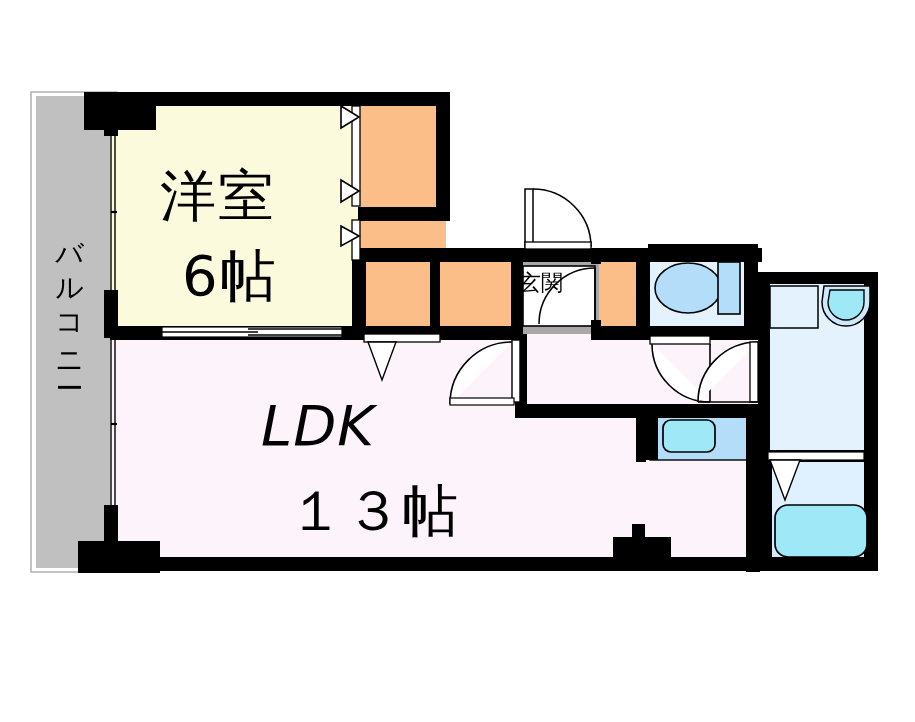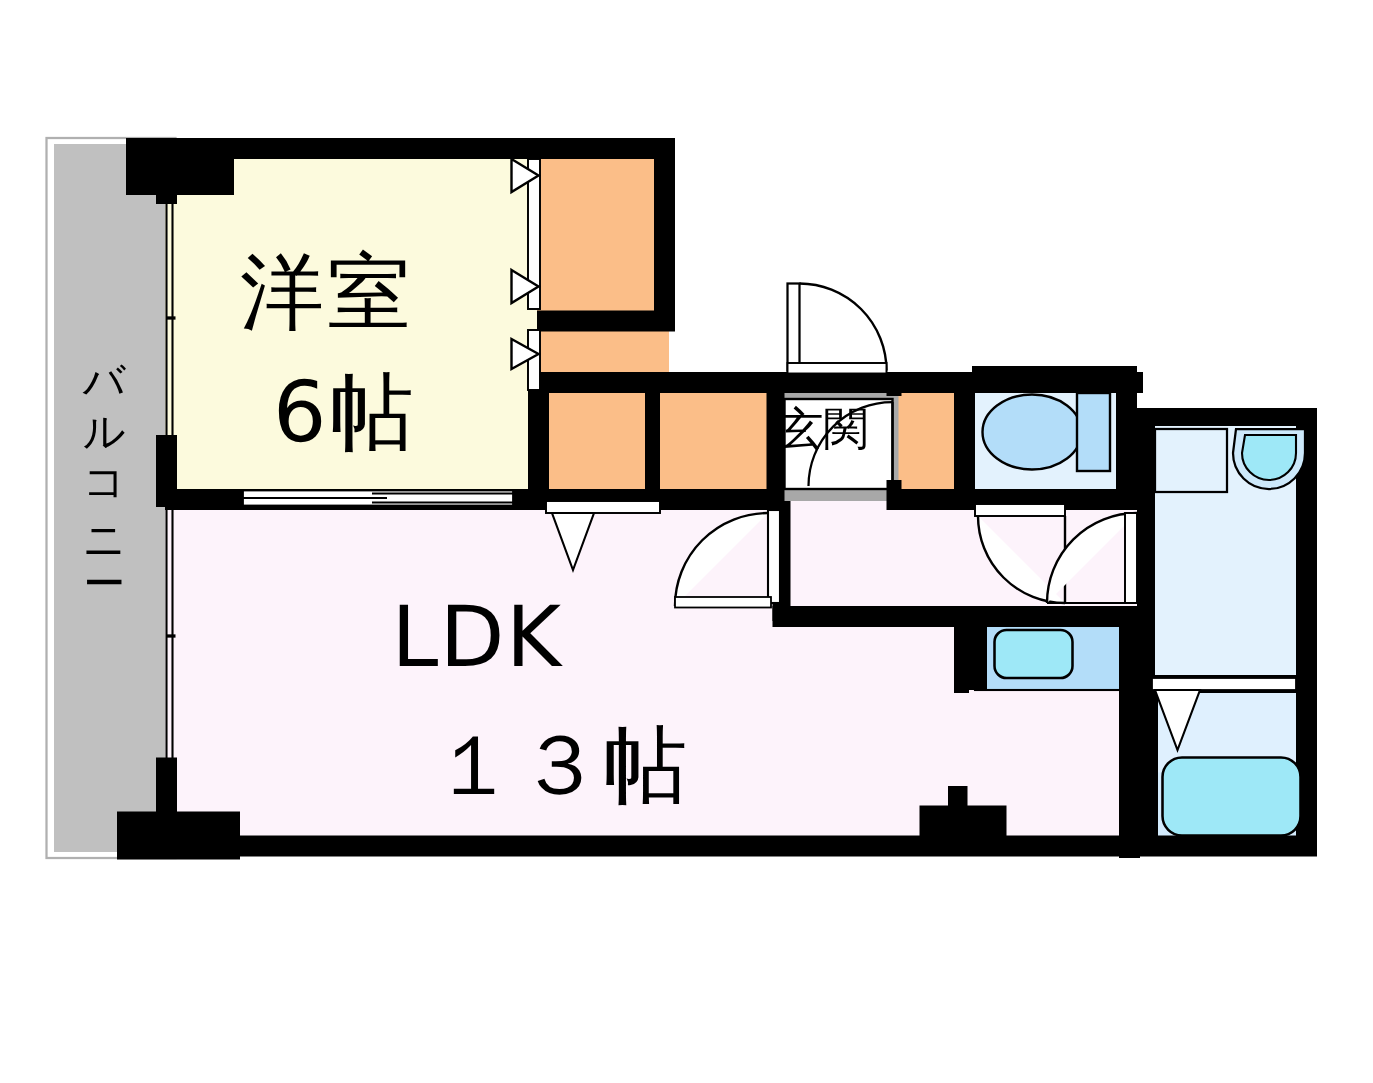--- a/index.html
+++ b/index.html
@@ -44,21 +44,21 @@
   .lbl-ldk {
     font-size: 56px;
     letter-spacing: 1px;
   }
   .lbl-ldk-jou {
     font-size: 56px;
     letter-spacing: 1px;
     margin-left: 48px;
   }
   .lbl-genkan {
-    font-size: 30px;
+    font-size: 22px;
     letter-spacing: 0px;
   }
   .lbl-balcony {
     font-size: 28px;
     writing-mode: vertical-rl;
     text-orientation: upright;
     letter-spacing: 6px;
   }
 </style>
 </head>
@@ -241,20 +241,20 @@
 
     <g>
       <rect x="663" y="420" width="52" height="32" rx="8" ry="8" fill="#9ee8f7" stroke="#000000" stroke-width="1.7"></rect>
     </g>
 
   </svg>
 
   <div class="lbl lbl-washitsu" style="left:160px; top:168px;">洋室</div>
   <div class="lbl lbl-jou6" style="left:150px; top:248px;margin-left:32px;">6帖</div>
 
-  <div class="lbl lbl-ldk" style="left:261px; top:398px;">LDK</div>
+  <div class="lbl lbl-ldk" style="left:261px; top:398px;font-style:italic;">LDK</div>
   <div class="lbl lbl-ldk-jou" style="left:240px; top:483px;">１３帖</div>
 
   <div class="lbl lbl-genkan" style="left:519px; top:272px;">玄関</div>
 
   <div class="lbl lbl-balcony" style="left:55px; top:222px;">バルコニー</div>
 
 </div>
 
 </body></html>

